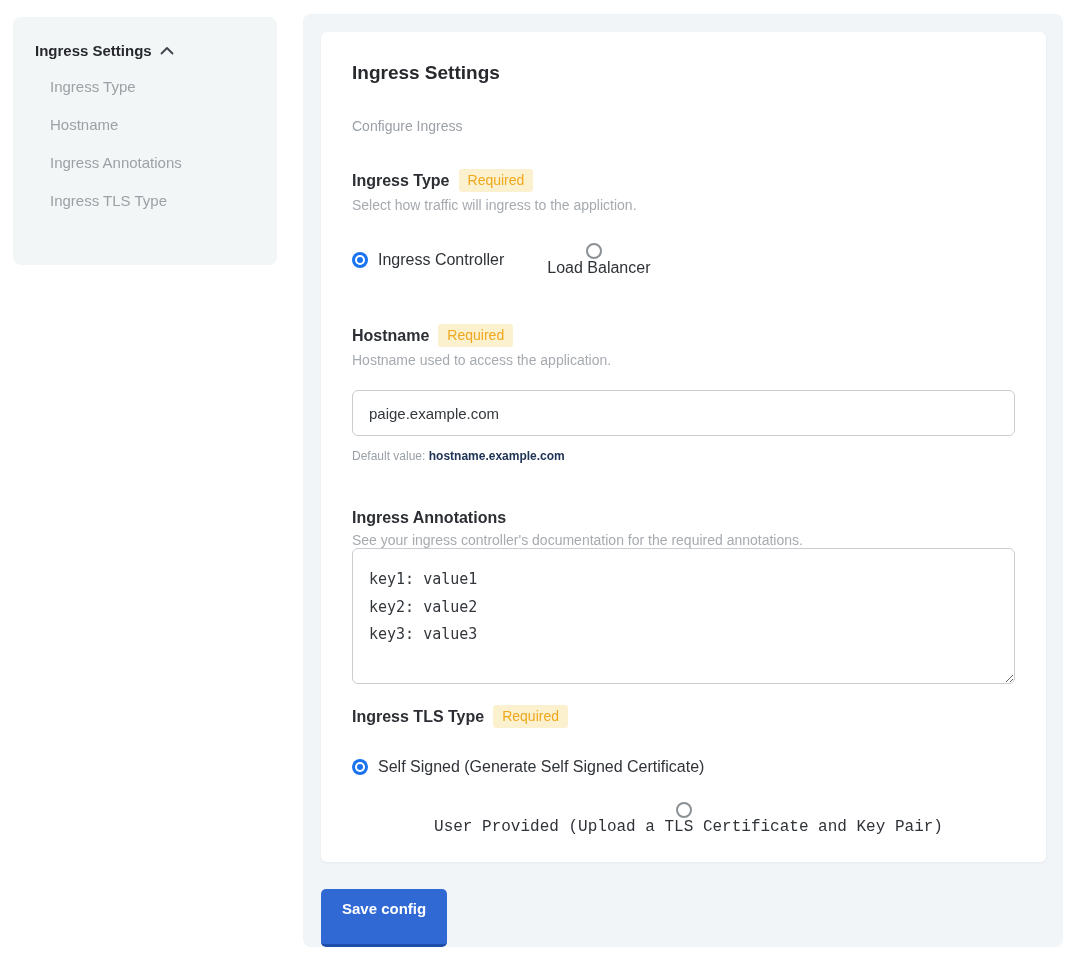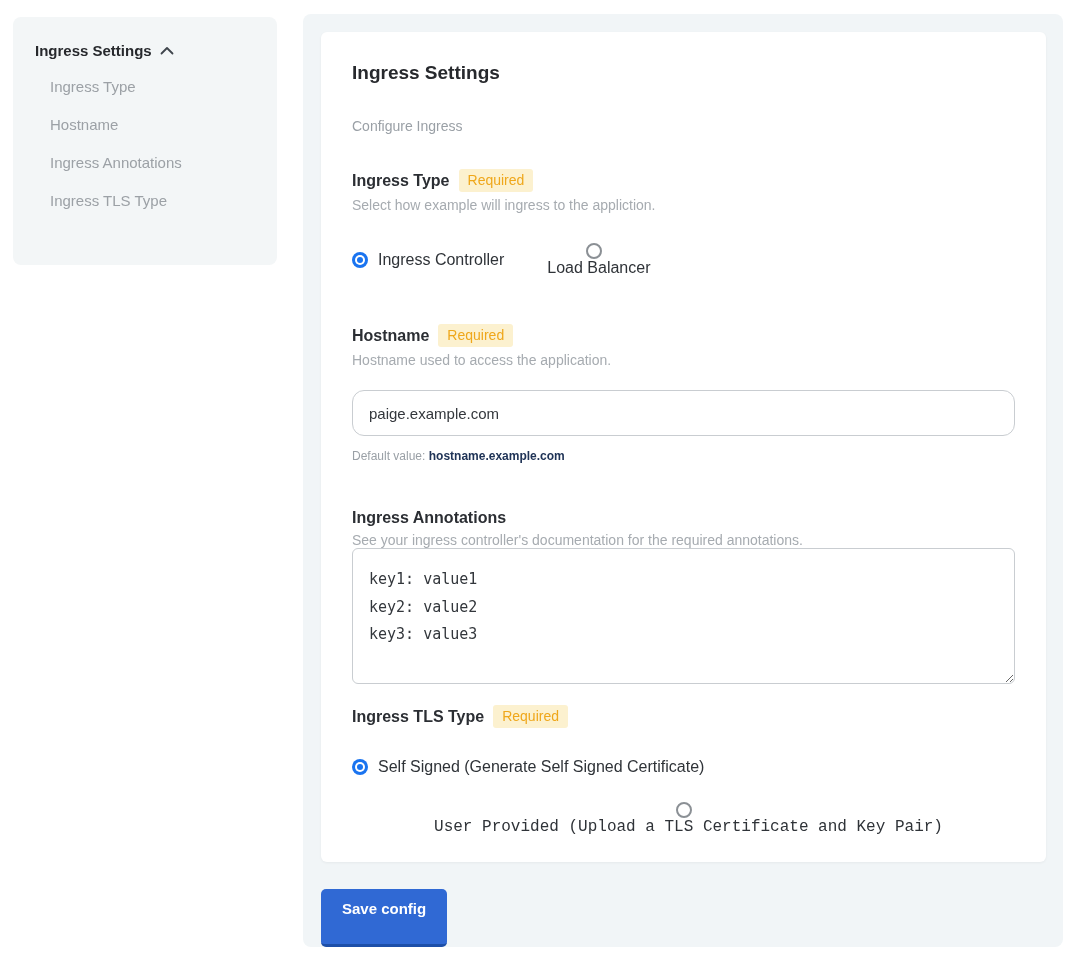--- a/index.html
+++ b/index.html
@@ -97,21 +97,21 @@
     content: ""; position: absolute; left: 5px; top: 5px; right: 5px; bottom: 5px;
     background: #1a74f0; border-radius: 50%;
   }
   .radio-label { margin-left: 10px; font-size: 16px; color: #2f3338; }
 
   
   .text-input {
     margin-top: 22px;
     width: 663px; height: 46px;
     border: 1px solid #c9cdd1;
-    border-radius: 12px;
+    border-radius: 6px;
     padding: 0 16px;
     font-size: 15px;
     color: #33373c;
     font-family: "Liberation Sans", sans-serif;
     background: #fff;
     outline: none;
     display: block;
   }
   .default-line { margin-top: 13px; font-size: 12px; color: #9aa0a6; }
   .default-line b { color: #203457; font-weight: 700; }
@@ -172,21 +172,21 @@
   <div class="card">
 
     <h2 class="card-title">Ingress Settings</h2>
     <p class="card-subtitle">Configure Ingress</p>
 
     <div class="section-type">
       <div class="field-heading-row">
         <span class="field-label">Ingress Type</span>
         <span class="badge">Required</span>
       </div>
-      <p class="help-text">Select how example will ingress to the appliction.</p>
+      <p class="help-text">Select how traffic will ingress to the appliction.</p>
       <div class="radio-row">
         <span class="radio-option">
           <span class="radio selected"></span>
           <span class="radio-label">Ingress Controller</span>
         </span>
         <span class="radio-option">
           <span class="radio unselected"></span>
           <span class="radio-label">Load Balancer</span>
         </span>
       </div>

